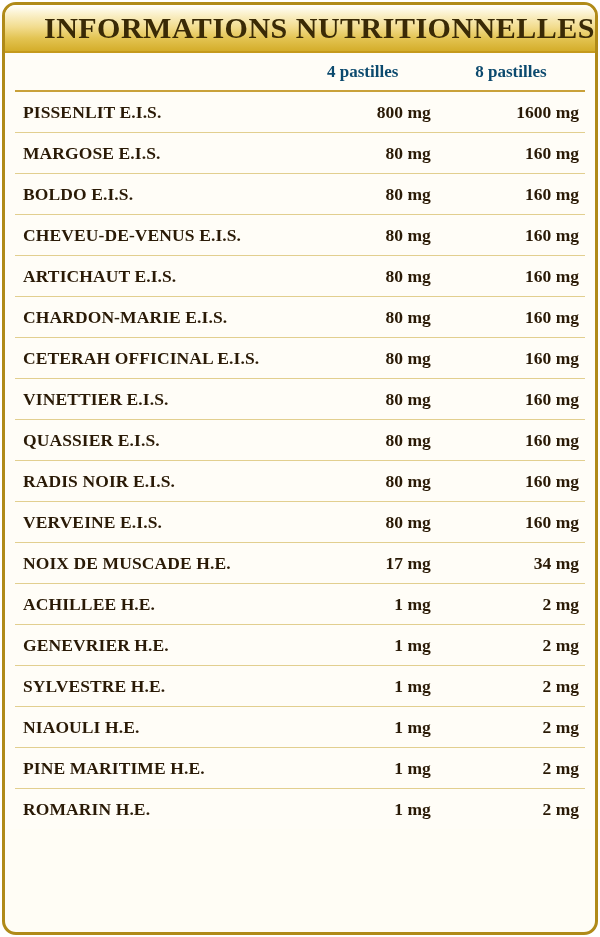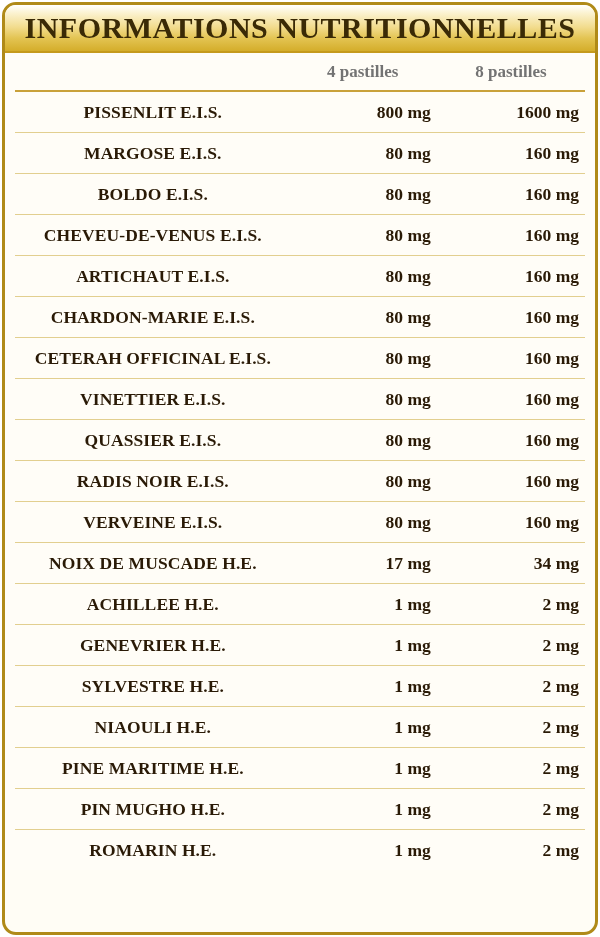--- a/index.html
+++ b/index.html
@@ -22,21 +22,21 @@
     border-radius: 14px;
     background: #fffdf5;
     overflow: hidden;
   }
   .title-bar {
     height: 46px;
     background: linear-gradient(to bottom, #ffffff 0%, #fbf2cf 18%, #f2dc8e 48%, #e3c453 72%, #d4ad2a 100%);
     border-bottom: 2px solid #c59a1c;
     display: flex;
     align-items: center;
-    justify-content: center;
+    justify-content: flex-end;
   }
   .title-bar h1 {
     margin: 0;
     font-size: 30px;
     line-height: 30px;
     font-weight: bold;
     letter-spacing: 0.5px;
     color: #3a2a06;
     font-family: "Liberation Serif", serif;
   }
@@ -45,41 +45,41 @@
     background: #fffdf7;
   }
   table {
     width: 100%;
     border-collapse: collapse;
     font-family: "Liberation Serif", serif;
   }
   thead th {
     font-size: 17px;
     font-weight: bold;
-    color: #737373;
+    color: #0c4a6e;
     padding: 9px 6px 8px 6px;
     text-align: center;
     border-bottom: 2px solid #c9a13a;
   }
   thead th.name-col {
     text-align: left;
   }
   tbody td {
     font-size: 17.5px;
     font-weight: bold;
     color: #2a1a06;
     padding: 10px 6px 9px 6px;
     border-bottom: 1.5px solid #e2cf8f;
     white-space: nowrap;
   }
   tbody tr:last-child td {
     border-bottom: none;
   }
   td.name-col {
-    text-align: center;
+    text-align: left;
     width: 48%;
     padding-left: 8px;
     letter-spacing: 0.1px;
   }
   td.val-col {
     text-align: right;
     width: 26%;
   }
   thead th.col-a, thead th.col-b { width: 26%; }
 </style>
@@ -179,25 +179,20 @@
             <td class="name-col">NIAOULI H.E.</td>
             <td class="val-col">1 mg</td>
             <td class="val-col">2 mg</td>
           </tr>
           <tr>
             <td class="name-col">PINE MARITIME H.E.</td>
             <td class="val-col">1 mg</td>
             <td class="val-col">2 mg</td>
           </tr>
           <tr>
-            <td class="name-col">PIN MUGHO H.E.</td>
-            <td class="val-col">1 mg</td>
-            <td class="val-col">2 mg</td>
-          </tr>
-          <tr>
             <td class="name-col">ROMARIN H.E.</td>
             <td class="val-col">1 mg</td>
             <td class="val-col">2 mg</td>
           </tr>
         </tbody>
     </table>
   </div>
 </div>
 
 </body></html>

